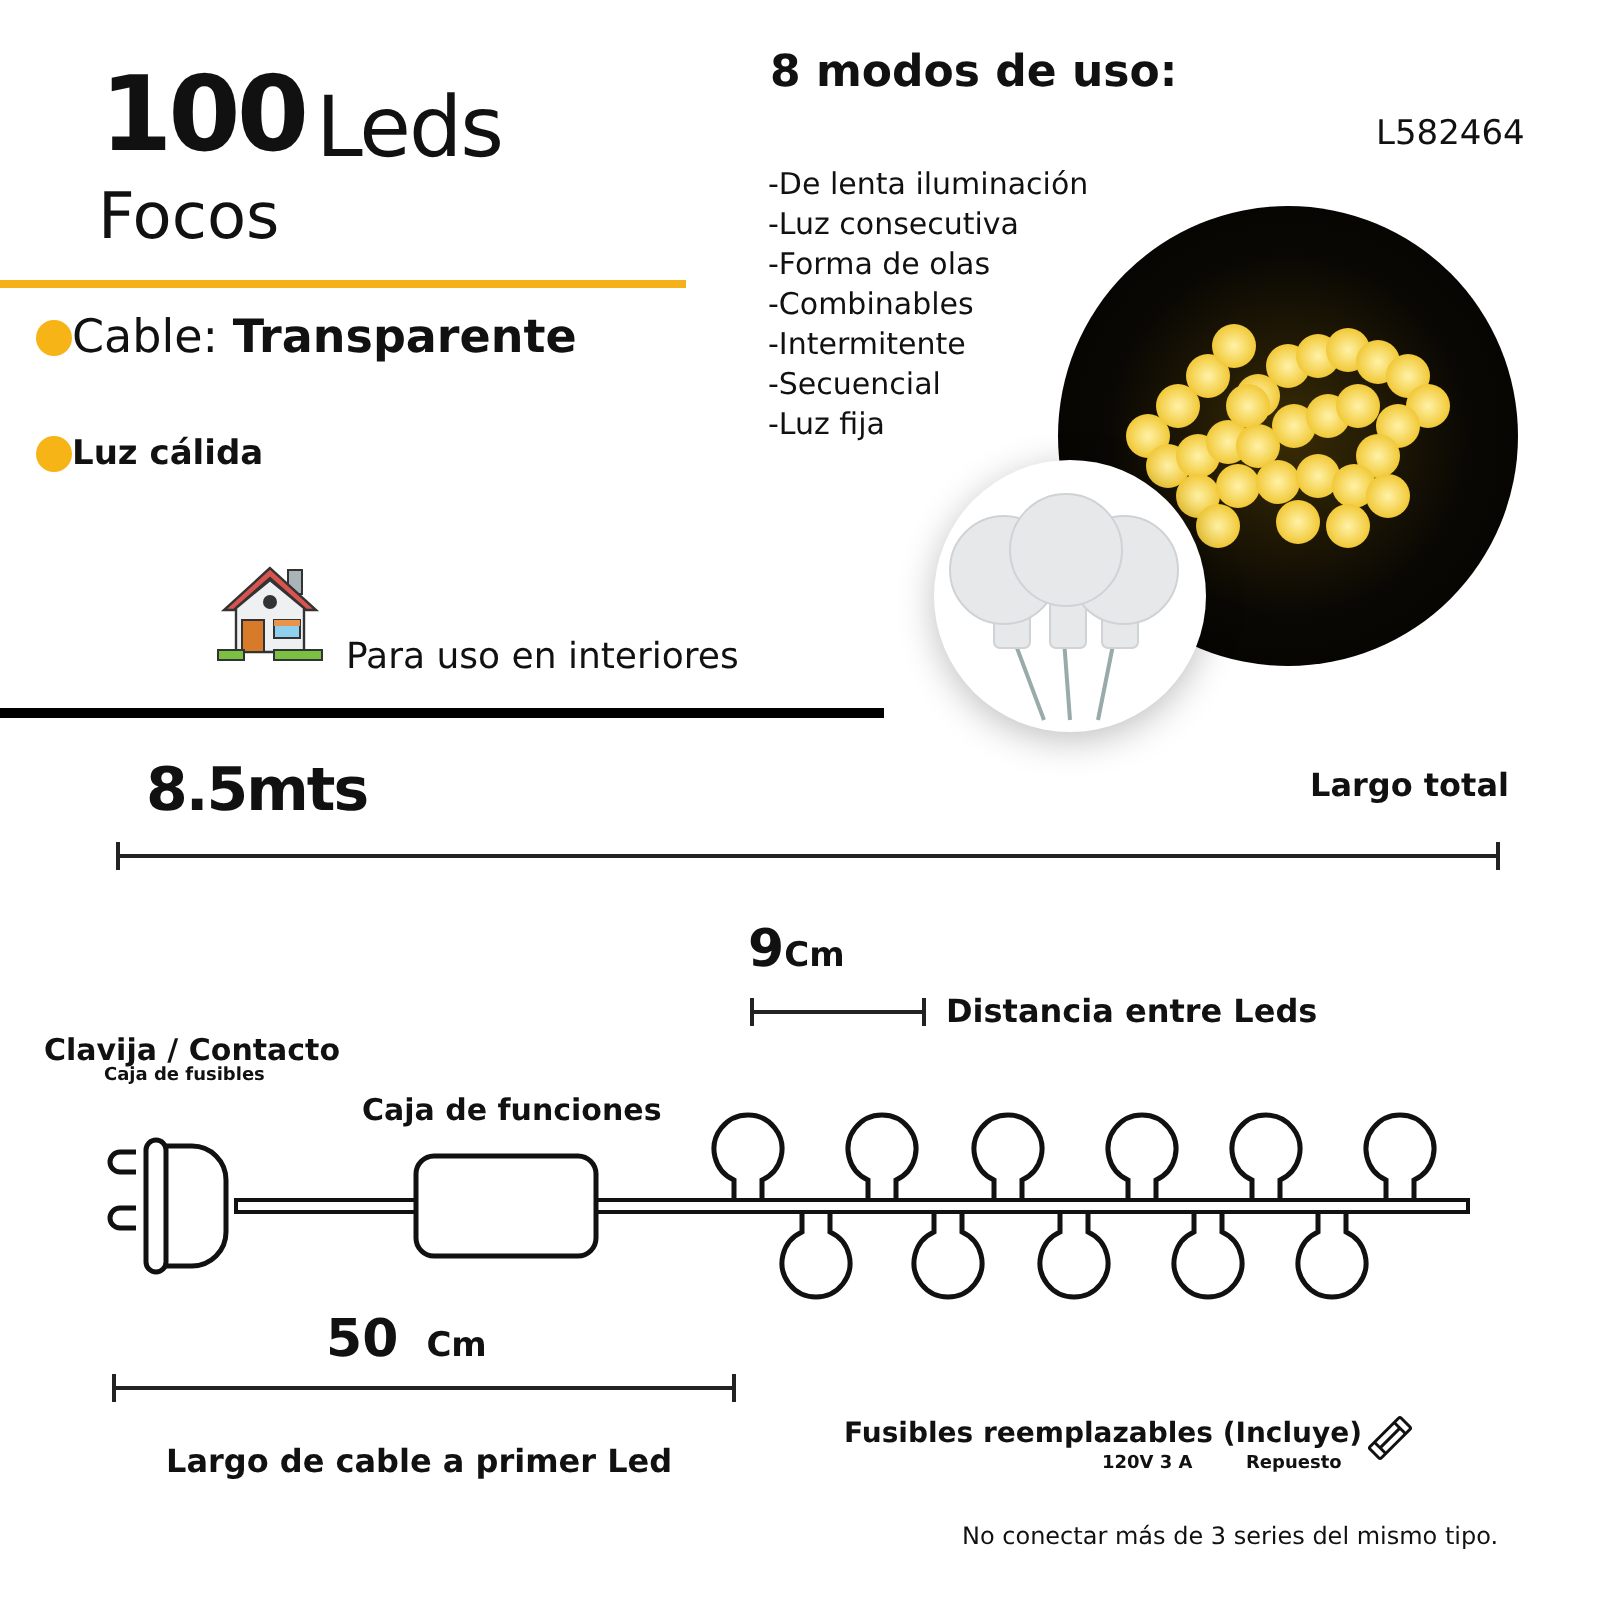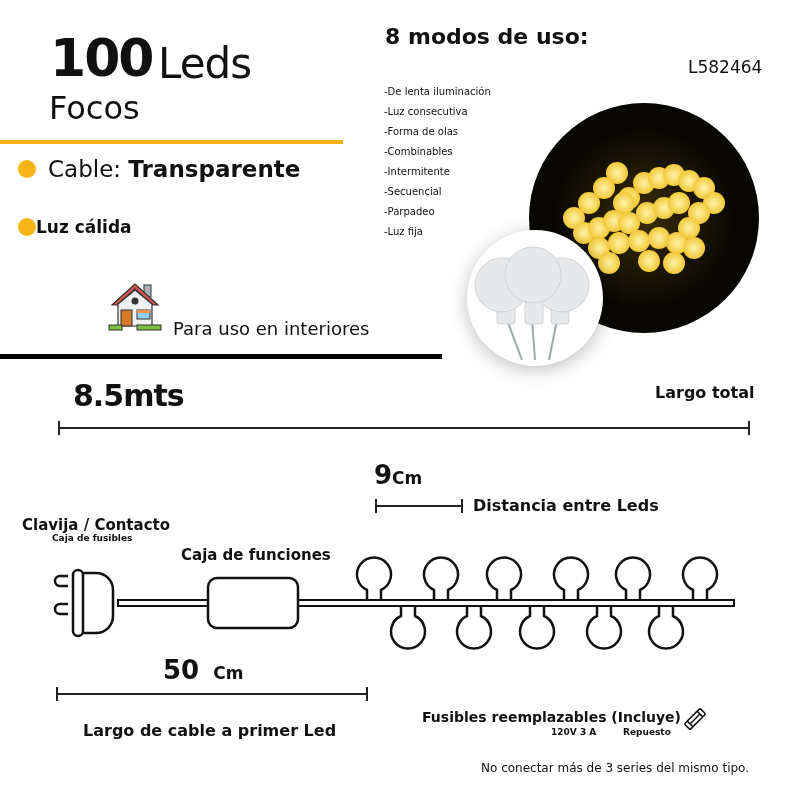--- a/index.html
+++ b/index.html
@@ -3,30 +3,30 @@
 <meta charset="utf-8">
 <style>
   html,body{margin:0;padding:0;background:#fff;}
   body{width:800px;height:800px;position:relative;overflow:hidden;font-family:"DejaVu Sans","Liberation Sans",sans-serif;color:#111;}
   .abs{position:absolute;}
   .title-big{left:50px;top:28px;font-size:52px;font-weight:bold;letter-spacing:-2px;line-height:60px;}
   .title-leds{left:158px;top:36px;font-size:42px;font-weight:normal;line-height:56px;letter-spacing:-1px;}
   .title-focos{left:49px;top:88px;font-size:32px;line-height:40px;}
   .orange-rule{left:0;top:140px;width:343px;height:4px;background:#f5b11a;}
   .bullet{width:18px;height:18px;border-radius:50%;background:#f7b416;}
-  .cable-row{left:18px;top:156px;display:flex;align-items:center;gap:12px;font-size:23px;}
+  .cable-row{left:18px;top:156px;display:flex;align-items:center;font-size:23px;}
   .cable-row .lbl{font-weight:normal;}
   .cable-row .val{font-weight:bold;}
   .luz-row{left:18px;top:217px;display:flex;align-items:center;font-size:17px;font-weight:bold;}
   .house{left:108px;top:281px;width:55px;height:50px;}
   .interiores{left:173px;top:302px;font-size:18px;margin-top:16px;}
   .black-rule{left:0;top:354px;width:442px;height:5px;background:#000;}
   .modes-title{left:385px;top:24px;font-size:22px;font-weight:bold;}
   .sku{left:688px;top:57px;font-size:17px;}
-  .modes-list{left:384px;top:82px;font-size:10px;line-height:20px;list-style:none;margin:0;padding:0;}
+  .modes-list{left:384px;top:82px;font-size:15px;line-height:20px;list-style:none;margin:0;padding:0;}
   .photo-dark{left:529px;top:103px;width:230px;height:230px;border-radius:50%;background:radial-gradient(circle at 50% 50%,#3a2c05 0%,#0a0804 55%,#000 100%);overflow:hidden;}
   .photo-white{left:467px;top:230px;width:136px;height:136px;border-radius:50%;background:#fff;box-shadow:0 4px 18px rgba(0,0,0,.25);overflow:hidden;}
   .length-val{left:73px;top:378px;font-size:30px;font-weight:bold;letter-spacing:-1px;}
   .length-lbl{left:655px;top:383px;font-size:16px;font-weight:bold;}
   .dim-line{height:2px;background:#222;}
   .tick{width:2px;height:14px;background:#222;}
   .nine{left:374px;top:460px;font-size:26px;font-weight:bold;}
   .nine small{font-size:17px;font-weight:bold;}
   .dist-lbl{left:473px;top:496px;font-size:16px;font-weight:bold;}
   .clavija{left:22px;top:516px;font-size:15px;font-weight:bold;}
@@ -73,21 +73,20 @@
 
 <div class="abs modes-title">8 modos de uso:</div>
 <div class="abs sku">L582464</div>
 <ul class="abs modes-list">
   <li>-De lenta iluminación</li>
   <li>-Luz consecutiva</li>
   <li>-Forma de olas</li>
   <li>-Combinables</li>
   <li>-Intermitente</li>
   <li>-Secuencial</li>
-  <li>-Parpadeo</li>
   <li>-Luz fija</li>
 </ul>
 
 <div class="abs photo-dark">
   <svg width="230" height="230" viewBox="0 0 230 230">
     <defs>
         <radialGradient id="g" cx="50%" cy="50%" r="50%">
           <stop offset="0" stop-color="#fff2a8"></stop>
           <stop offset="1" stop-color="#f1c836"></stop>
         </radialGradient>

